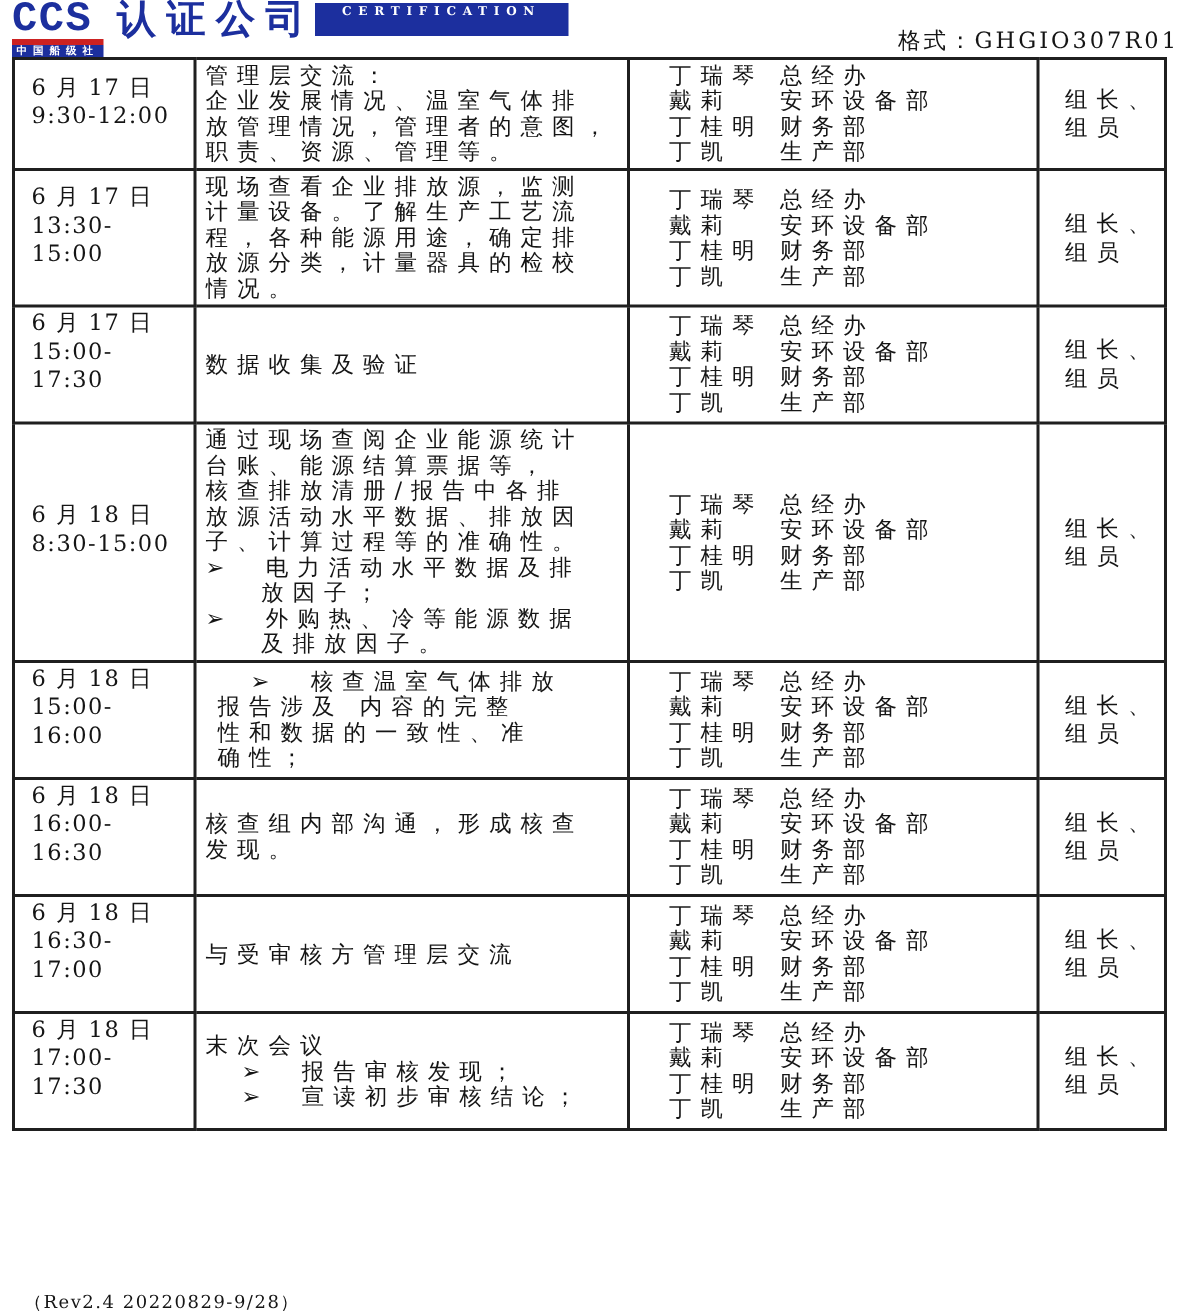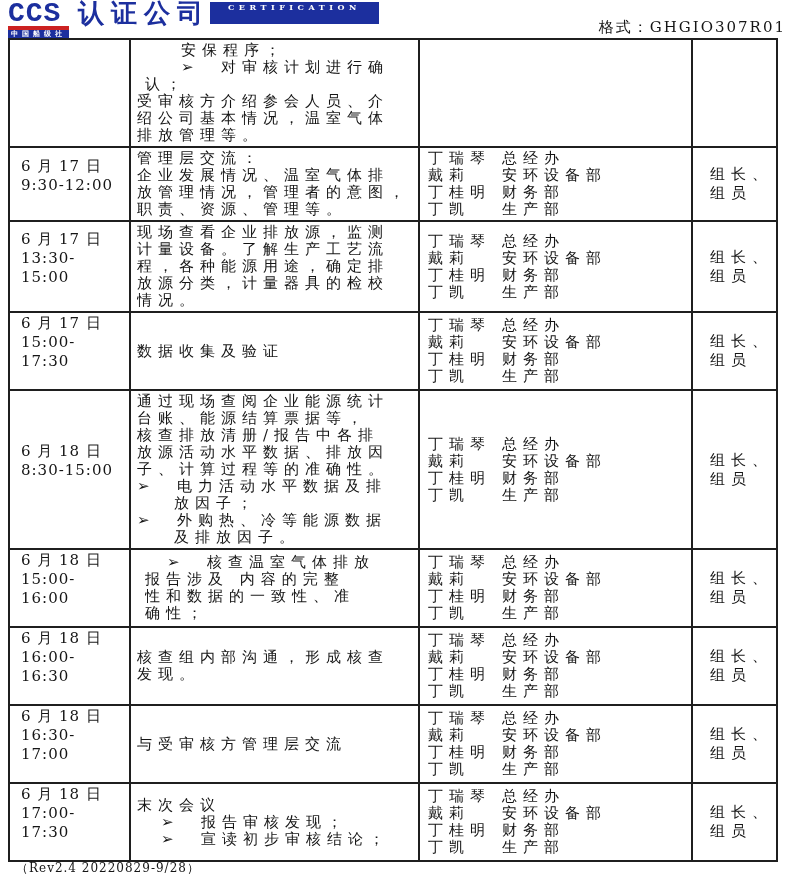--- a/index.html
+++ b/index.html
@@ -24,21 +24,21 @@
   .date-cell{padding:1px 2px 18px 11px;font-size:15px;line-height:19px;letter-spacing:1px;}
   .dline{white-space:pre;overflow:hidden;}
   .activity-cell{padding:2px 2px 2px 6px;font-size:15px;line-height:17px;}
   .aline{white-space:pre;overflow:hidden;letter-spacing:6px;}
   .ind0{margin-left:0;}
   .ind1{margin-left:8px;}
   .ind2{margin-left:24px;}
   .ind3{margin-left:30px;}
   .ind4{margin-left:37px;}
   .ind5{margin-left:44px;}
-  .personnel-cell{padding:2px 2px 2px 8px;font-size:15px;line-height:17px;}
+  .personnel-cell{padding:2px 2px 2px 26px;font-size:15px;line-height:17px;}
   .pline{display:flex;white-space:pre;overflow:hidden;}
   .pname{width:74px;letter-spacing:6px;flex:none;}
   .pdept{letter-spacing:6px;}
   .role-cell{padding:1px 2px 1px 17px;font-size:15px;line-height:19px;}
   .rline{white-space:pre;letter-spacing:6px;overflow:hidden;}
   
   .footer-rev{position:absolute;left:16px;top:860px;font-size:12px;letter-spacing:1px;white-space:pre;}
 </style>
 </head>
 <body>
@@ -57,33 +57,20 @@
 <div class="format-label">格式：GHGIO307R01</div>
 
 <table class="doc-table">
   <colgroup>
     <col style="width:121px">
       <col style="width:289px">
       <col style="width:273px">
       <col style="width:85px">
   </colgroup>
   <tbody>
-  <tr>
-    <td class="date-cell"></td>
-    <td class="activity-cell">
-          <div class="aline ind5">安保程序；</div>
-          <div class="aline ind5">➢  对审核计划进行确</div>
-          <div class="aline ind1">认；</div>
-          <div class="aline ind0">受审核方介绍参会人员、介</div>
-          <div class="aline ind0">绍公司基本情况，温室气体</div>
-          <div class="aline ind0">排放管理等。</div>
-        </td>
-    <td class="personnel-cell"></td>
-    <td class="role-cell"></td>
-  </tr>
 
   <tr>
     <td class="date-cell">
           <div class="dline">6 月 17 日</div>
           <div class="dline">9:30-12:00</div>
         </td>
     <td class="activity-cell">
           <div class="aline ind0">管理层交流：</div>
           <div class="aline ind0">企业发展情况、温室气体排</div>
           <div class="aline ind0">放管理情况，管理者的意图，</div>

